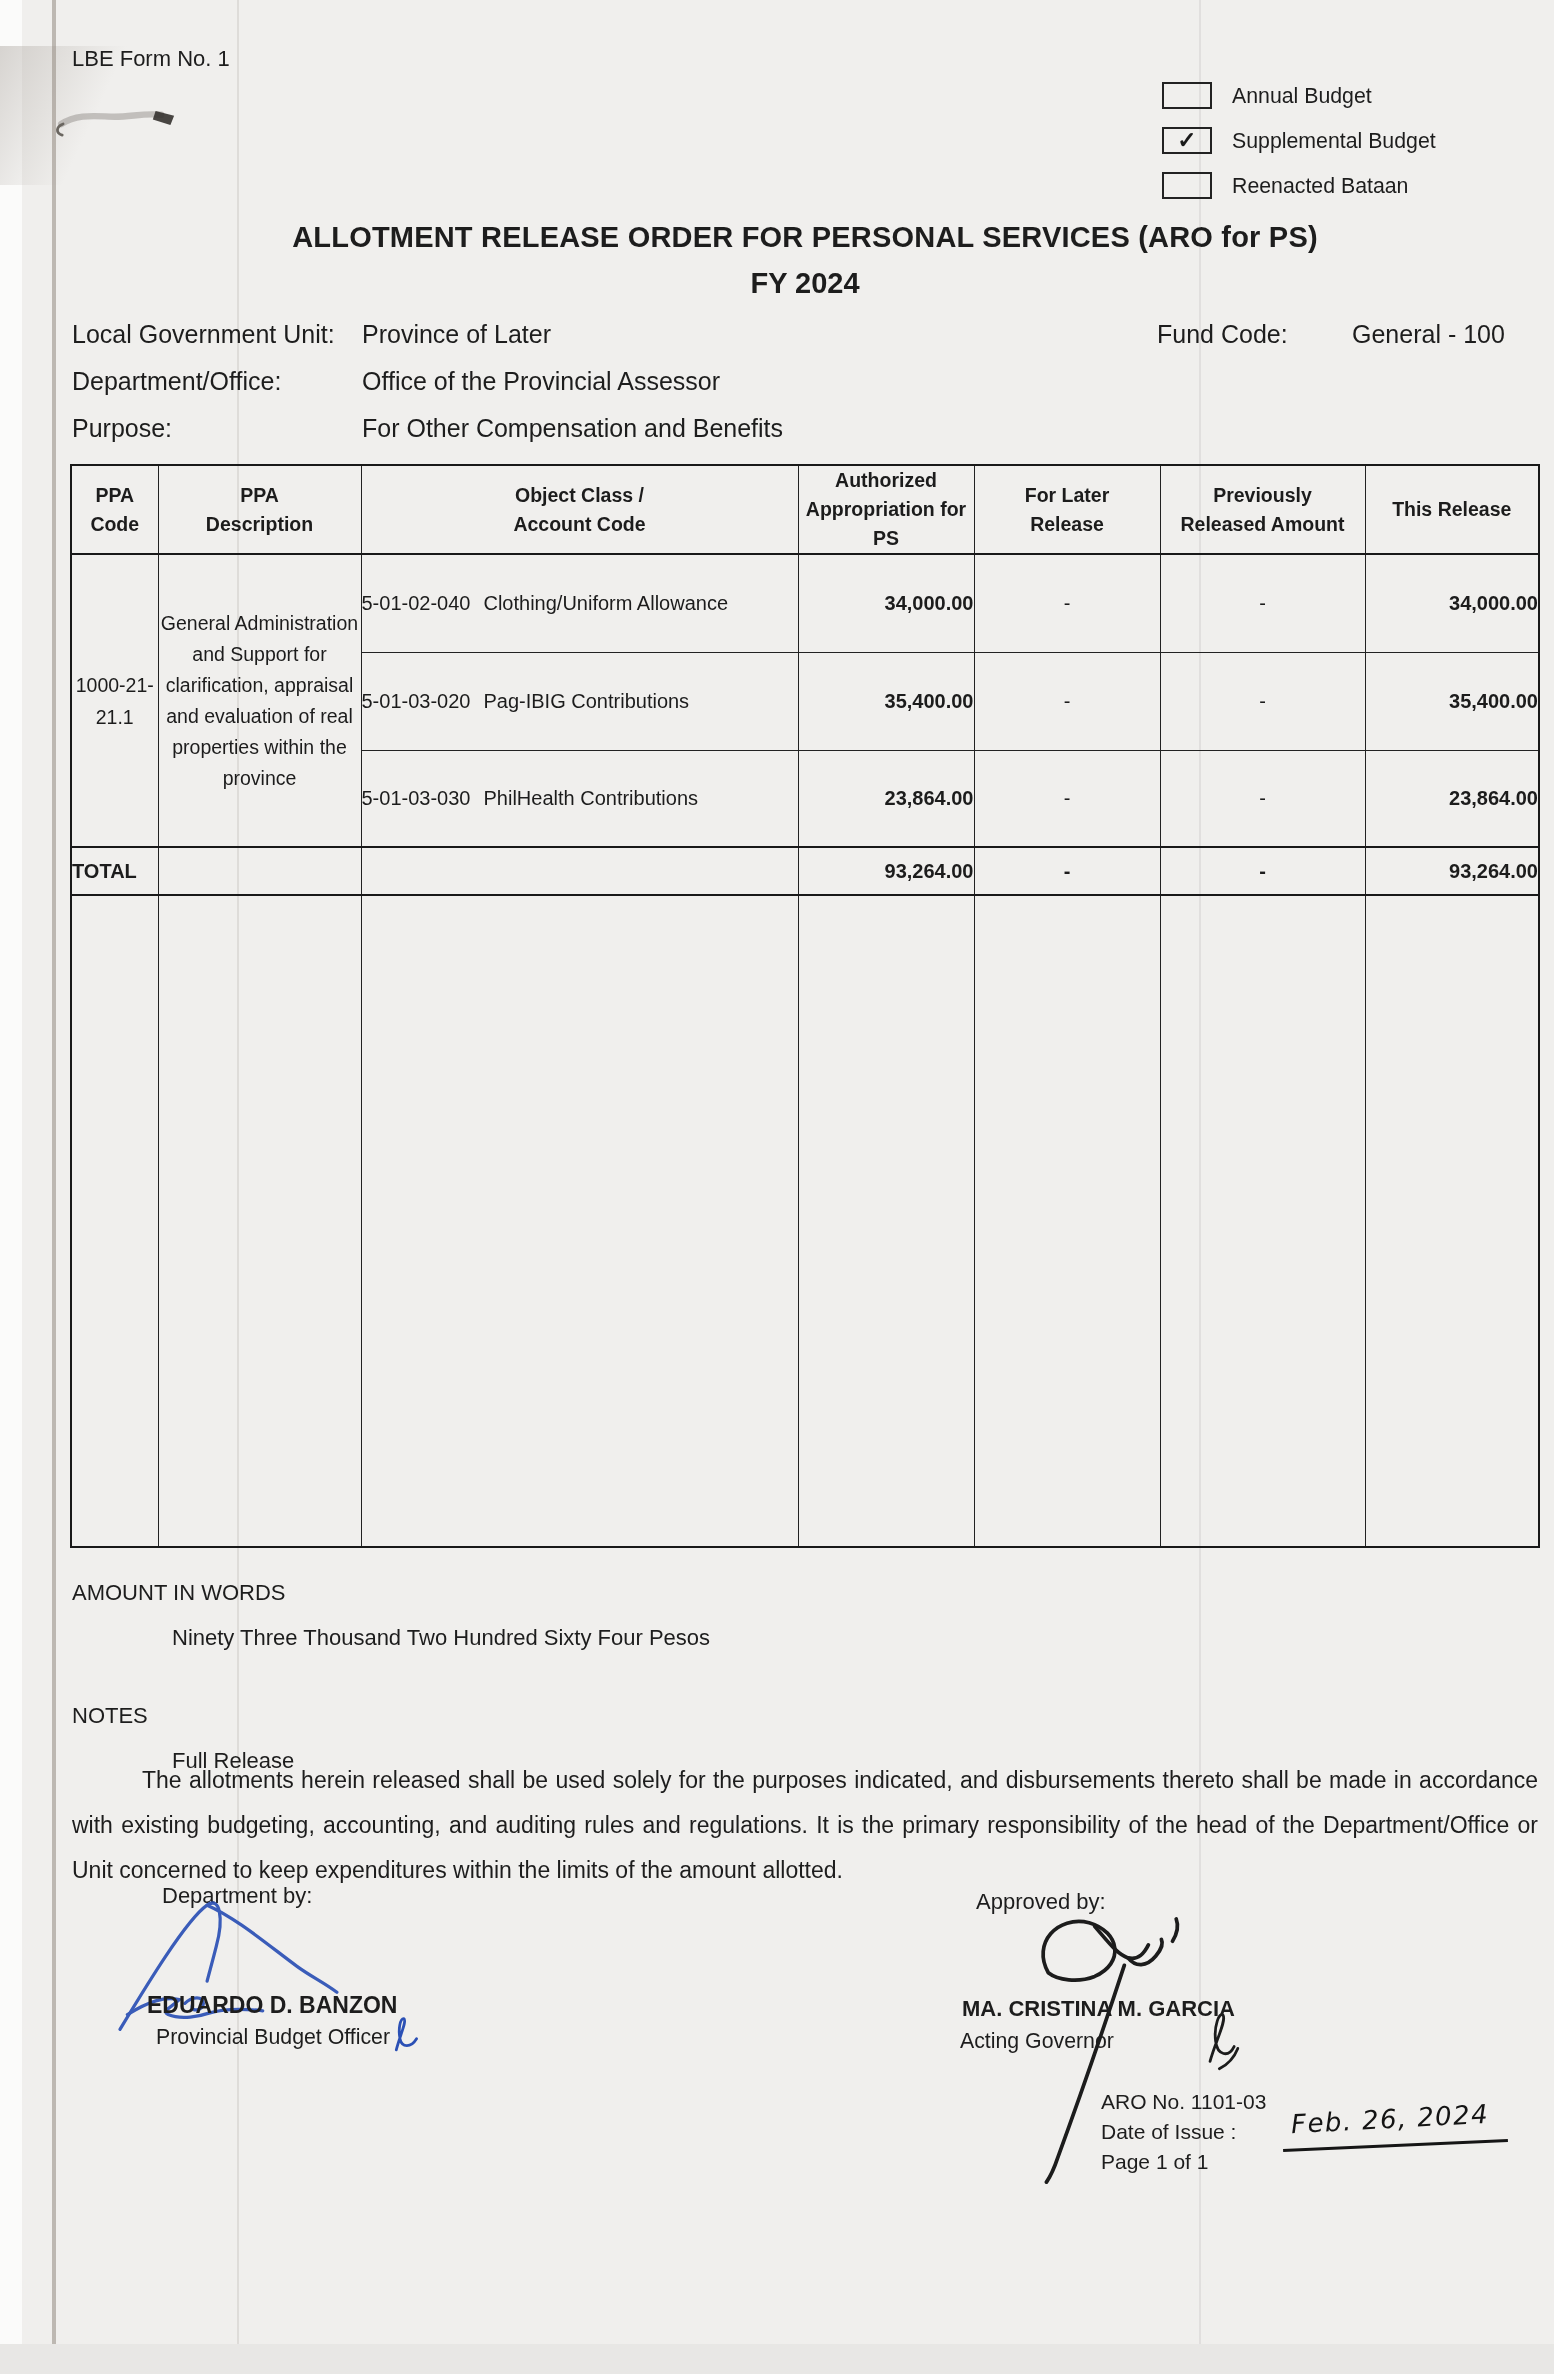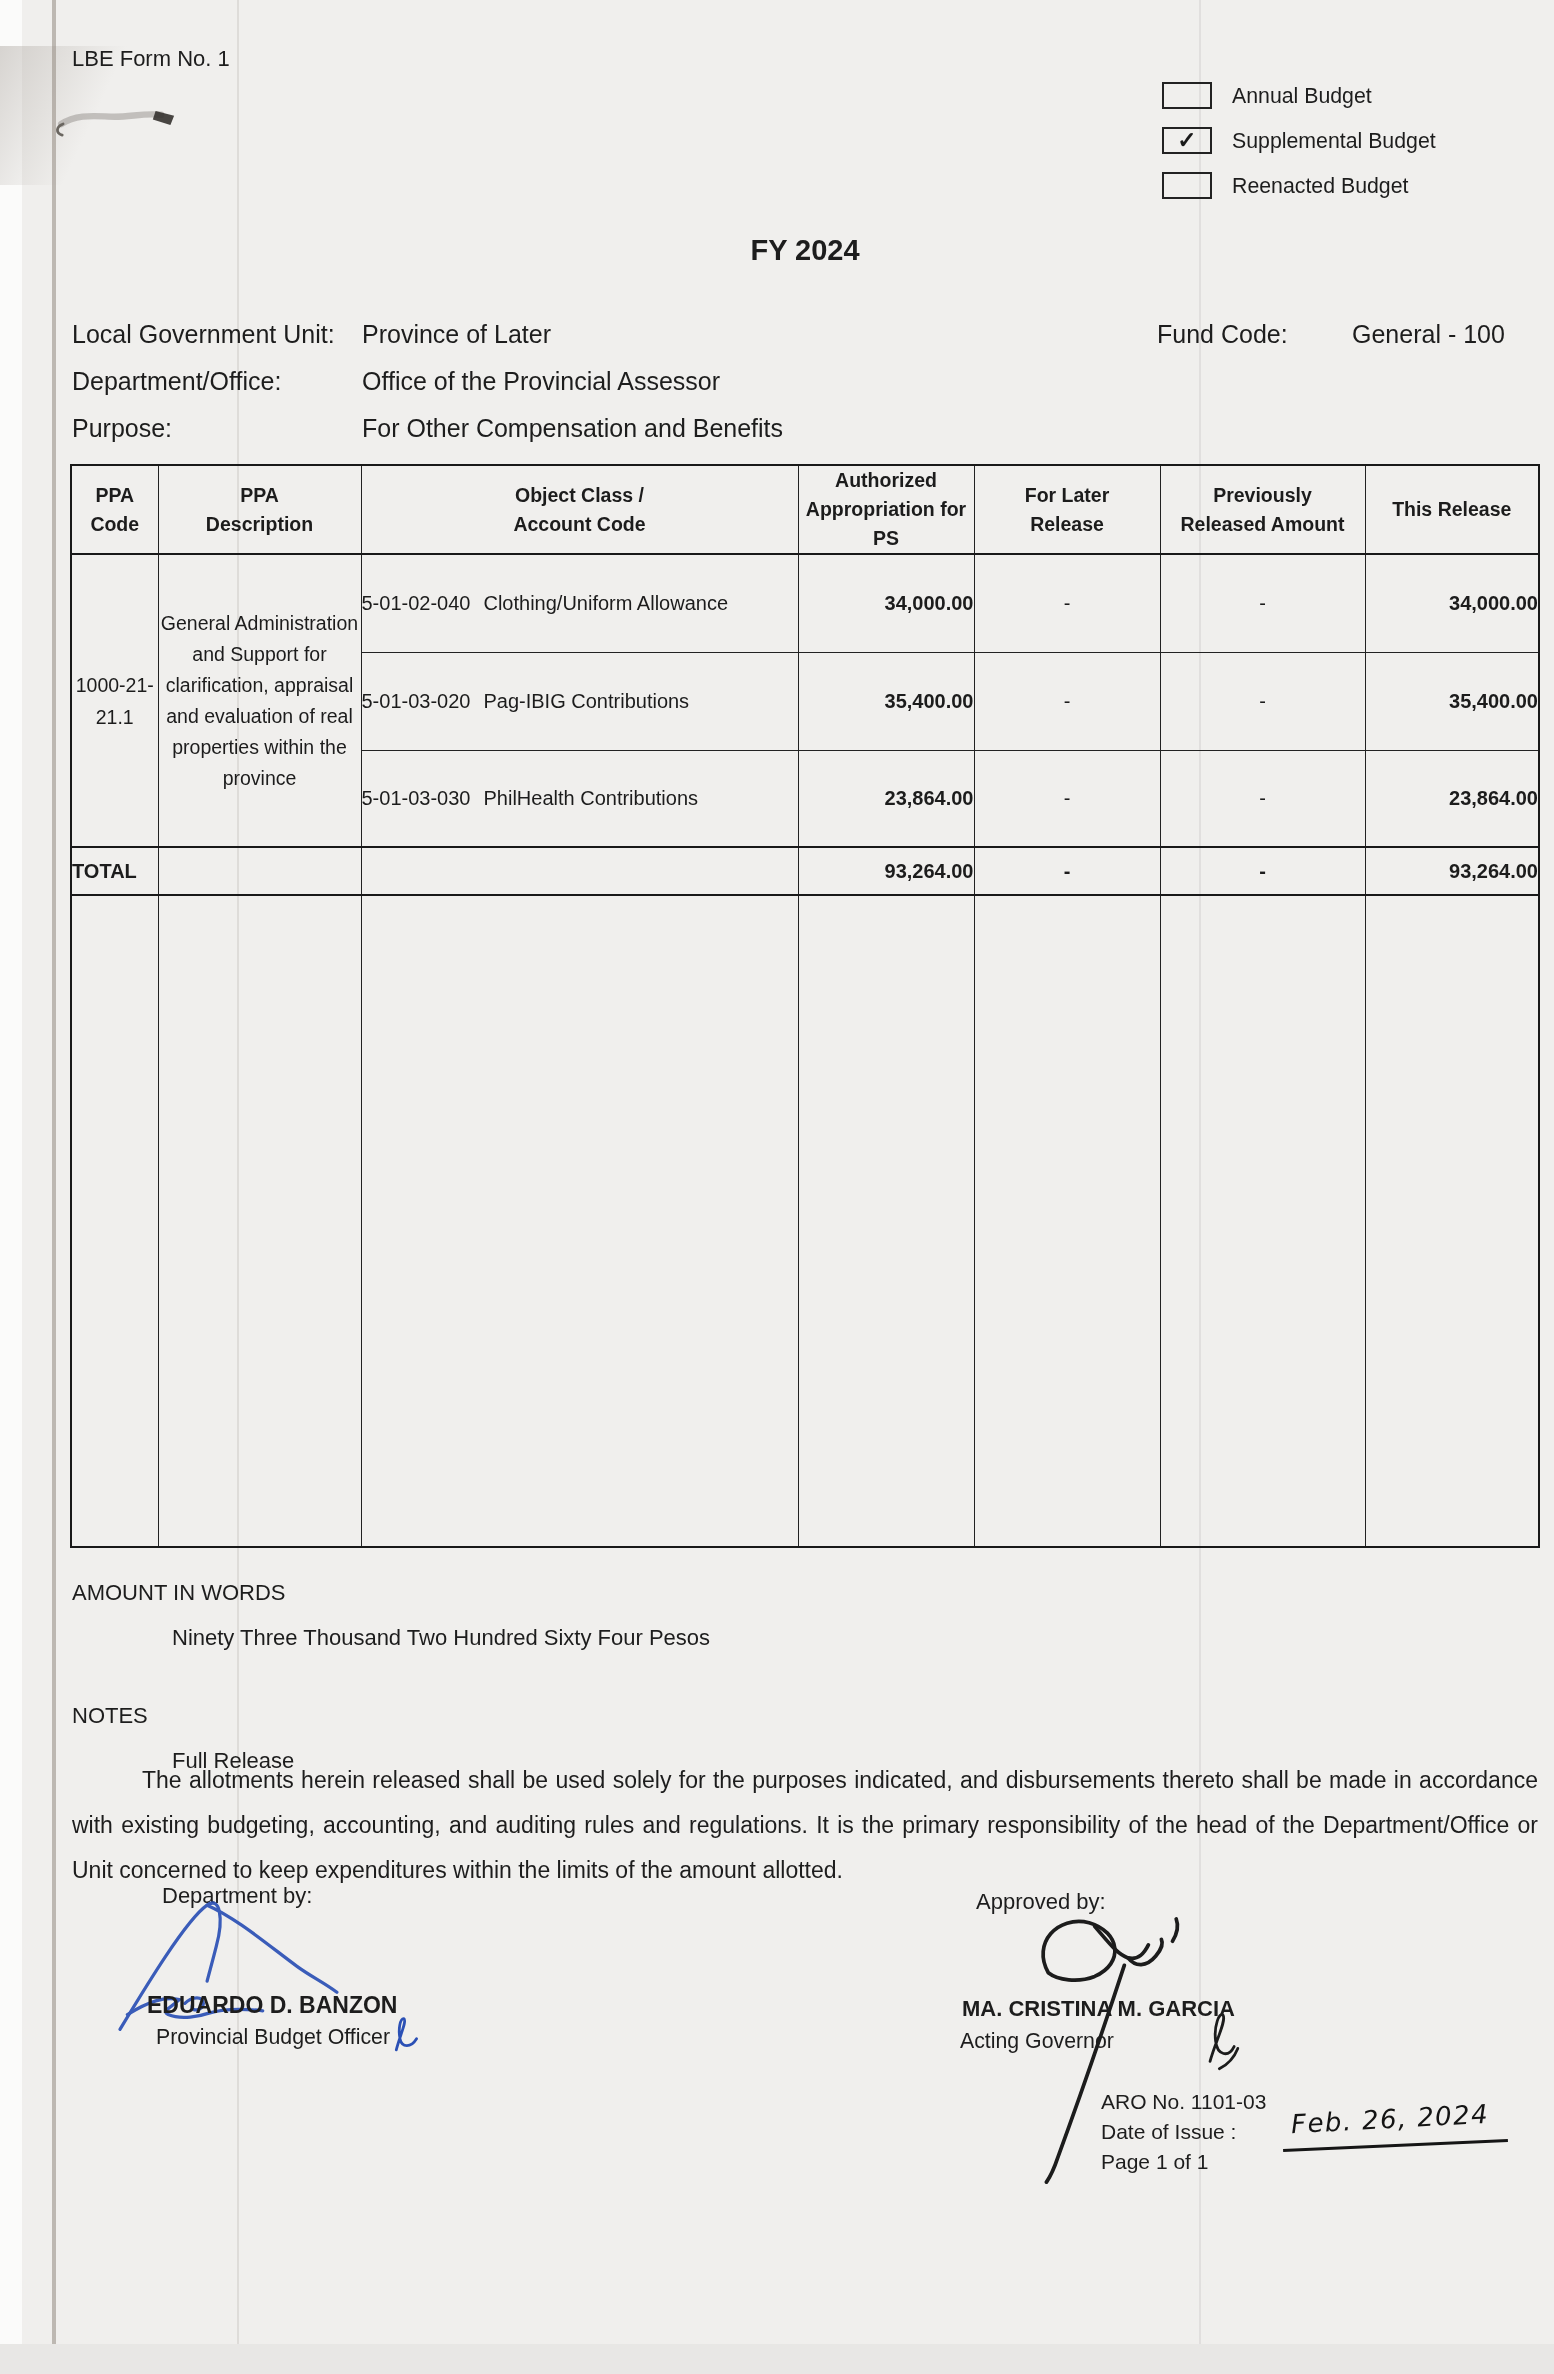--- a/index.html
+++ b/index.html
@@ -83,24 +83,25 @@
   <div class="abs cb-row" style="top:127px;">
     <div class="cb-box">
       <span>✓</span>
     </div>
     <span class="cb-label">Supplemental Budget</span>
   </div>
   <div class="abs cb-row" style="top:172px;">
     <div class="cb-box">
       <span></span>
     </div>
-    <span class="cb-label">Reenacted Budget</span>
+    <span class="cb-label">Reenacted Bataan</span>
   </div>
 
   <div class="abs title-wrap">
+    <div class="title">ALLOTMENT RELEASE ORDER FOR PERSONAL SERVICES (ARO for PS)</div>
     <div class="subtitle">FY 2024</div>
   </div>
 
   <div class="abs lbl" style="left:72px;top:320px;">Local Government Unit:</div>
   <div class="abs lbl" style="left:362px;top:320px;">Province of Later</div>
   <div class="abs lbl" style="left:1157px;top:320px;">Fund Code:</div>
   <div class="abs lbl" style="left:1352px;top:320px;">General - 100</div>
   <div class="abs lbl" style="left:72px;top:367px;">Department/Office:</div>
   <div class="abs lbl" style="left:362px;top:367px;">Office of the Provincial Assessor</div>
   <div class="abs lbl" style="left:72px;top:414px;">Purpose:</div>

